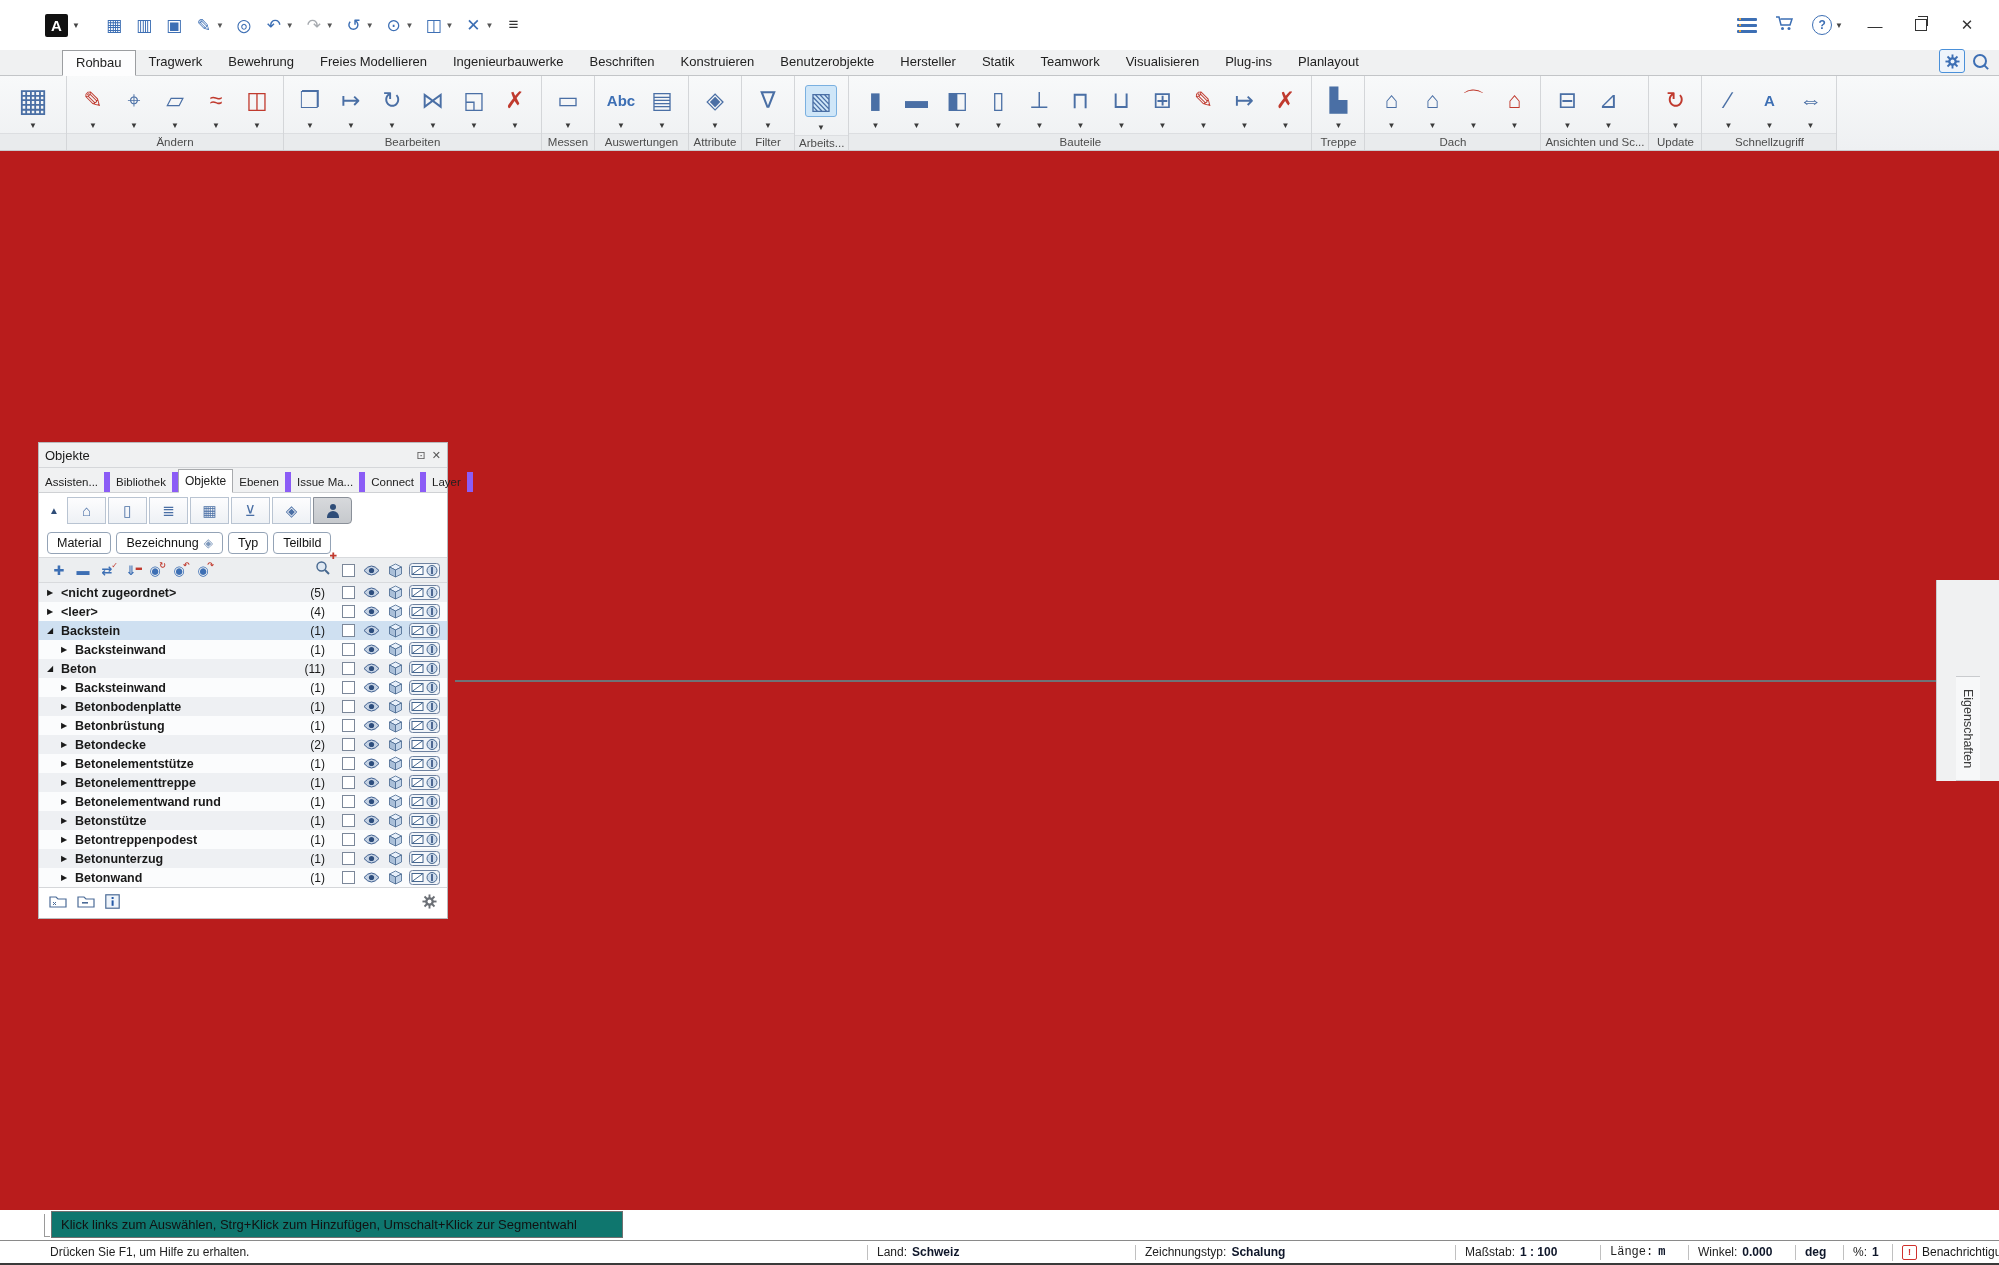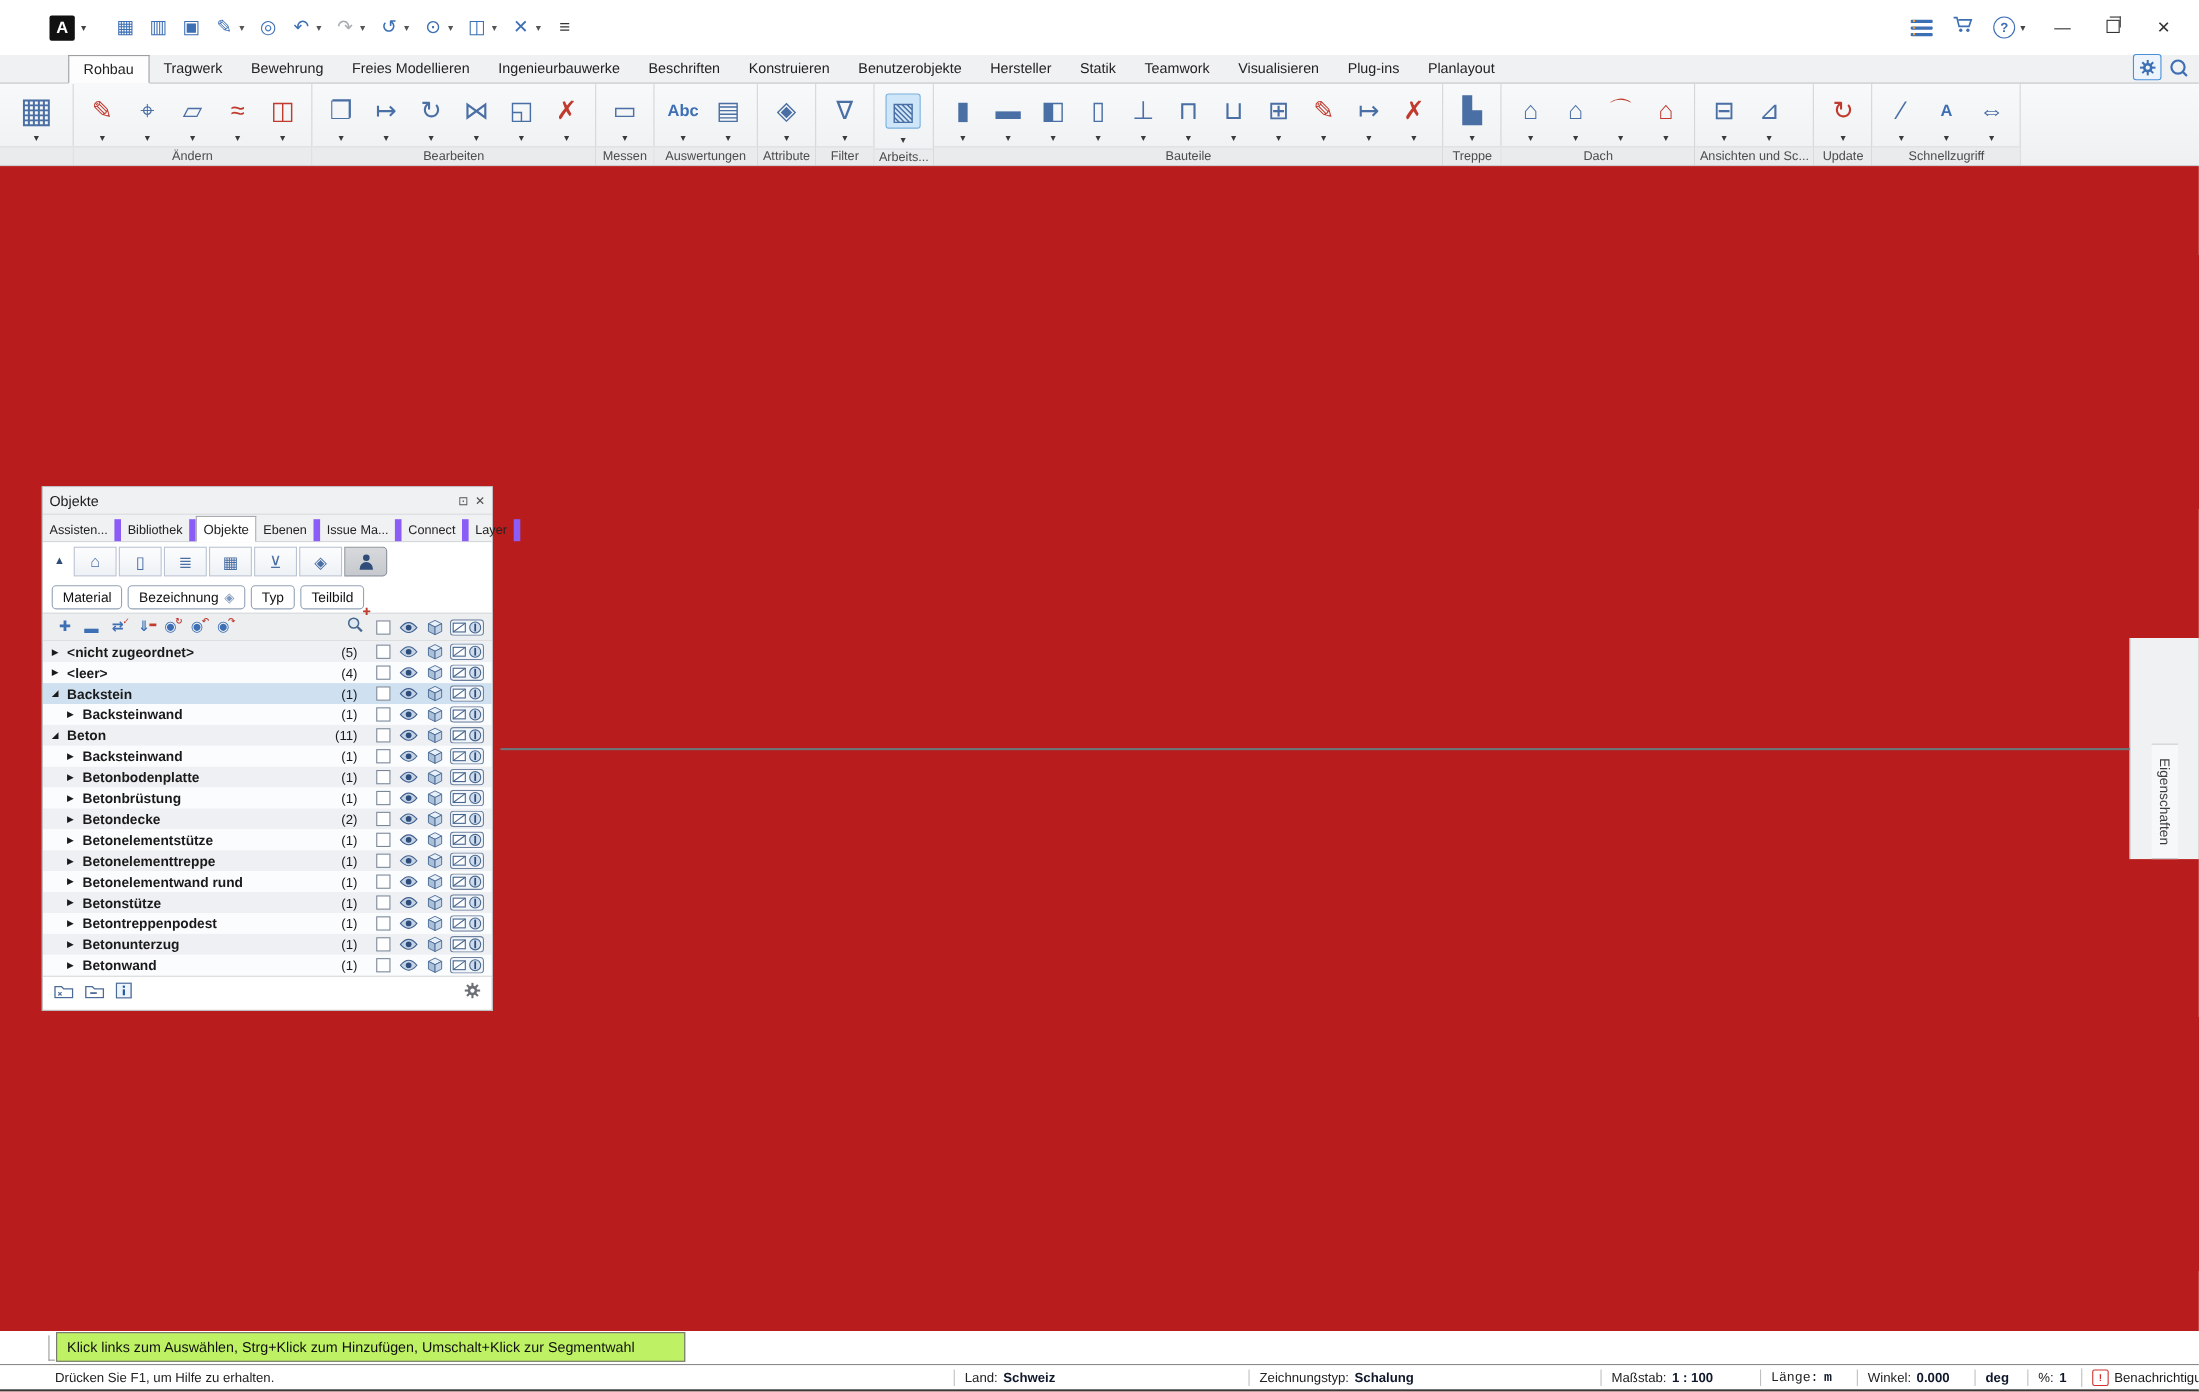--- a/index.html
+++ b/index.html
@@ -106,21 +106,21 @@
   #vp-compass::before{content:"";position:absolute;left:8px;top:4px;width:2px;height:10px;background:#7884a0;}
   #vp-compass::after{content:"";position:absolute;left:4px;top:8px;width:10px;height:2px;background:#7884a0;}
 
   
   #rightstrip{width:62px;background:#f0f1f2;border-left:1px solid #c9cbce;display:flex;flex-direction:column;align-items:center;}
   #rtab-eigenschaften{margin-top:96px;writing-mode:vertical-rl;font-size:12.5px;color:#3c3c3c;padding:12px 5px;border-top:1px solid #c9cbce;border-bottom:1px solid #c9cbce;background:#f7f8f9;}
 
   
   #promptbar{height:33px;background:#fff;position:relative;}
   #promptbar .grip{position:absolute;left:44px;top:4px;width:5px;height:22px;border-left:1px solid #9a9a9a;border-bottom:1px solid #9a9a9a;}
-  #promptbox{position:absolute;left:51px;top:1px;width:572px;height:27px;border:1px solid #707070;background:#bef264;display:flex;align-items:center;padding:0 9px;font-size:13px;color:#111;box-sizing:border-box;}
+  #promptbox{position:absolute;left:51px;top:1px;width:572px;height:27px;border:1px solid #707070;background:#0f766e;display:flex;align-items:center;padding:0 9px;font-size:13px;color:#111;box-sizing:border-box;}
 
   
   #statusbar{height:25px;border-top:1px solid #8a8a8a;border-bottom:2px solid #3a3a3a;position:relative;background:#fff;font-size:12px;}
   #status-help{position:absolute;left:50px;top:4px;color:#222;}
   .sfield{position:absolute;top:4px;display:flex;gap:5px;align-items:center;border-left:1px solid #c0c0c0;padding-left:9px;height:15px;}
   .sfield .lab{color:#222;}
   .sfield .val{font-weight:bold;color:#0f172a;}
   #notif{position:absolute;top:3px;display:flex;align-items:center;gap:5px;border-left:1px solid #c0c0c0;padding-left:9px;height:17px;}
   #notif .nicon{width:13px;height:13px;border:1.5px solid #d0312d;border-radius:2px;color:#d0312d;font-size:9px;font-weight:bold;display:flex;align-items:center;justify-content:center;}
 </style>

